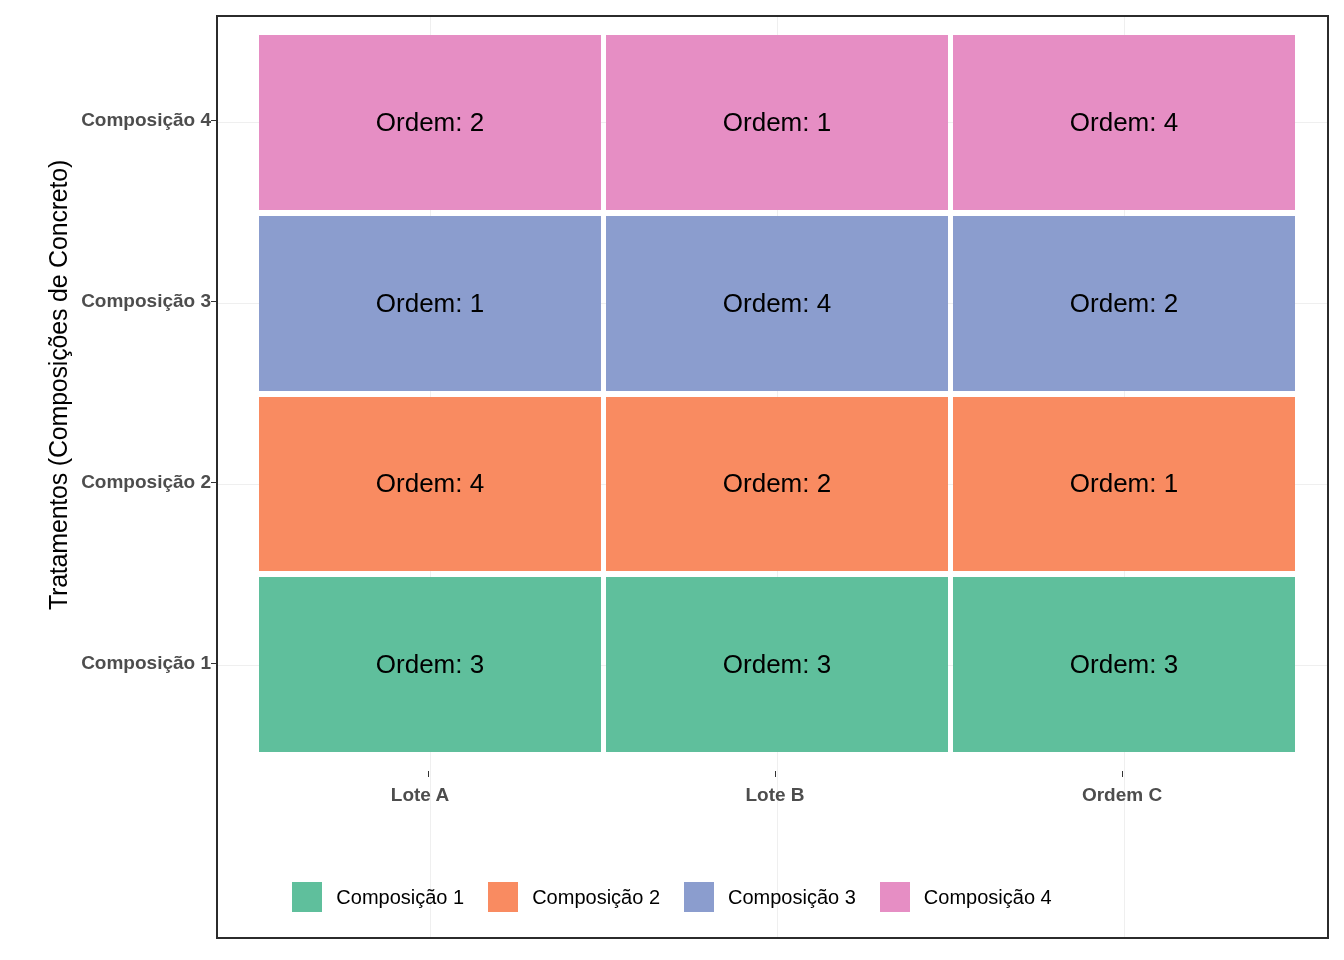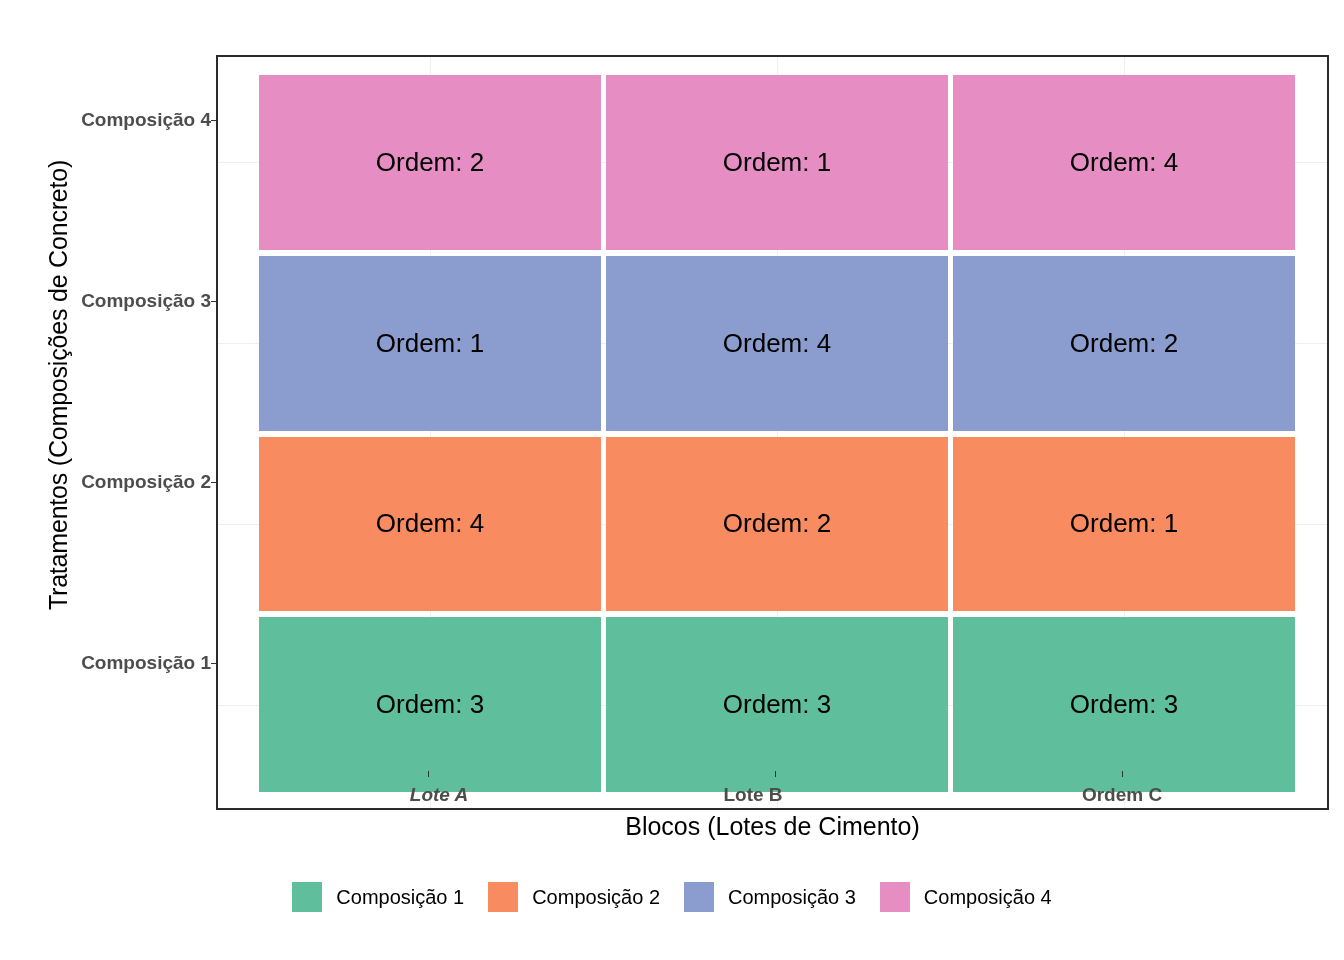--- a/index.html
+++ b/index.html
@@ -63,26 +63,25 @@
     height: 1px;
     background: #333333;
   }
 
   
   #panel {
     position: absolute;
     left: 216px;
     top: 15px;
     width: 1113px;
-    height: 755px;
+    height: 924px;
     border: 2px solid #2b2b2b;
     box-sizing: border-box;
     background: #ffffff;
     overflow: hidden;
-    margin-top: 40px;
   }
   .gridline-major {
     position: absolute;
     left: 0;
     width: 100%;
     height: 1px;
     background: #efefef;
   }
   .gridline-major-v {
     position: absolute;
@@ -227,28 +226,27 @@
           <span class="tile-label">Ordem: 3</span>
         </div>
         <div class="tile" style="left: 735px; top: 560.25px; width: 342px; height: 174.75px; background: rgb(95, 191, 156);">
           <span class="tile-label">Ordem: 3</span>
         </div>
       </div>
   </div>
 
   <div id="x-ticks">
       <div class="x-tick-mark" style="left: 428px;"></div>
-      <div class="x-tick-label" style="left: 309px; font-style: italic;">Lote A</div>
+      <div class="x-tick-label" style="left: 290px;">Lote A</div>
       <div class="x-tick-mark" style="left: 775px;"></div>
-      <div class="x-tick-label" style="left: 623px;">Lote B</div>
+      <div class="x-tick-label" style="left: 645px;">Lote B</div>
       <div class="x-tick-mark" style="left: 1122px;"></div>
       <div class="x-tick-label" style="left: 992px;">Ordem C</div>
     </div>
 
-  <div id="x-axis-title">Blocos (Lotes de Cimento)</div>
 
   <div id="legend">
       <div class="legend-item">
         <span class="legend-key" style="background: rgb(95, 191, 156);"></span>
         <span class="legend-label">Composição 1</span>
       </div>
       <div class="legend-item">
         <span class="legend-key" style="background: rgb(249, 139, 97);"></span>
         <span class="legend-label">Composição 2</span>
       </div>

